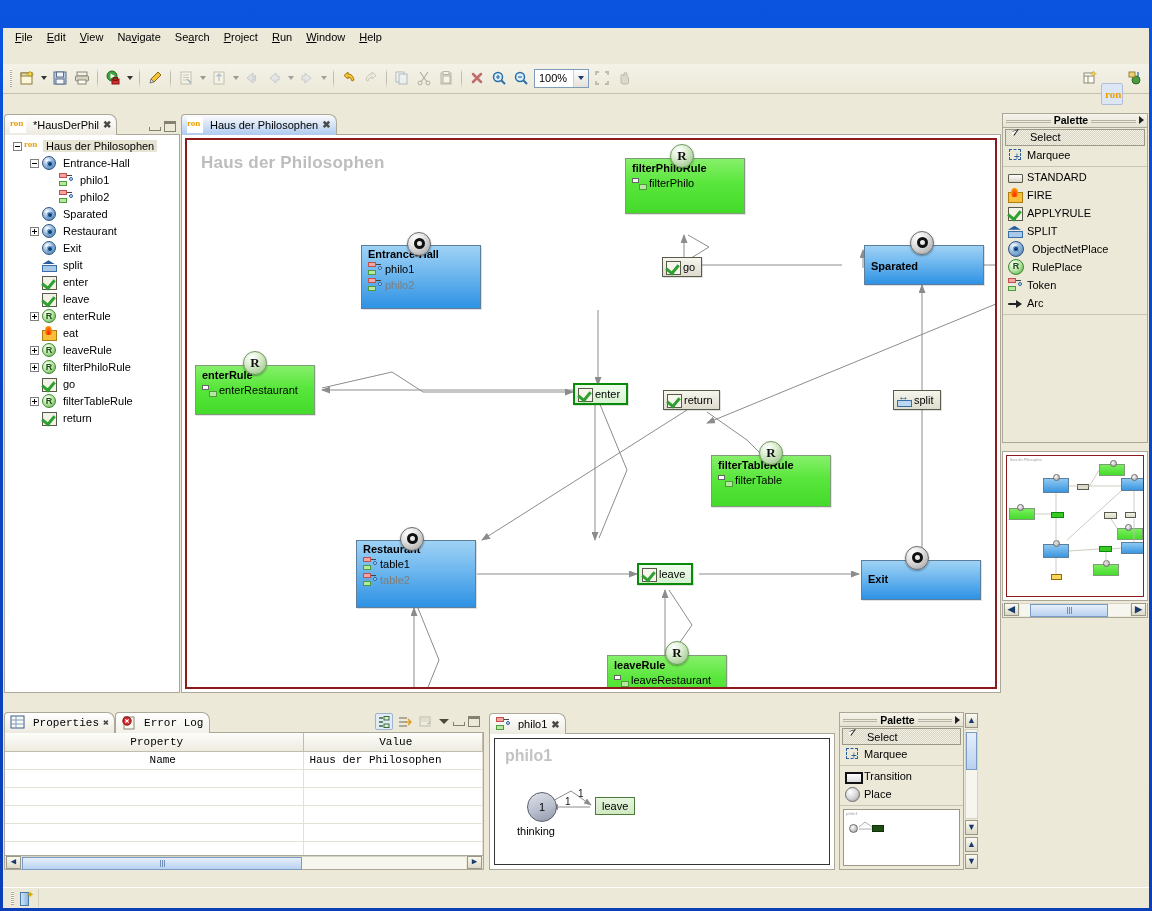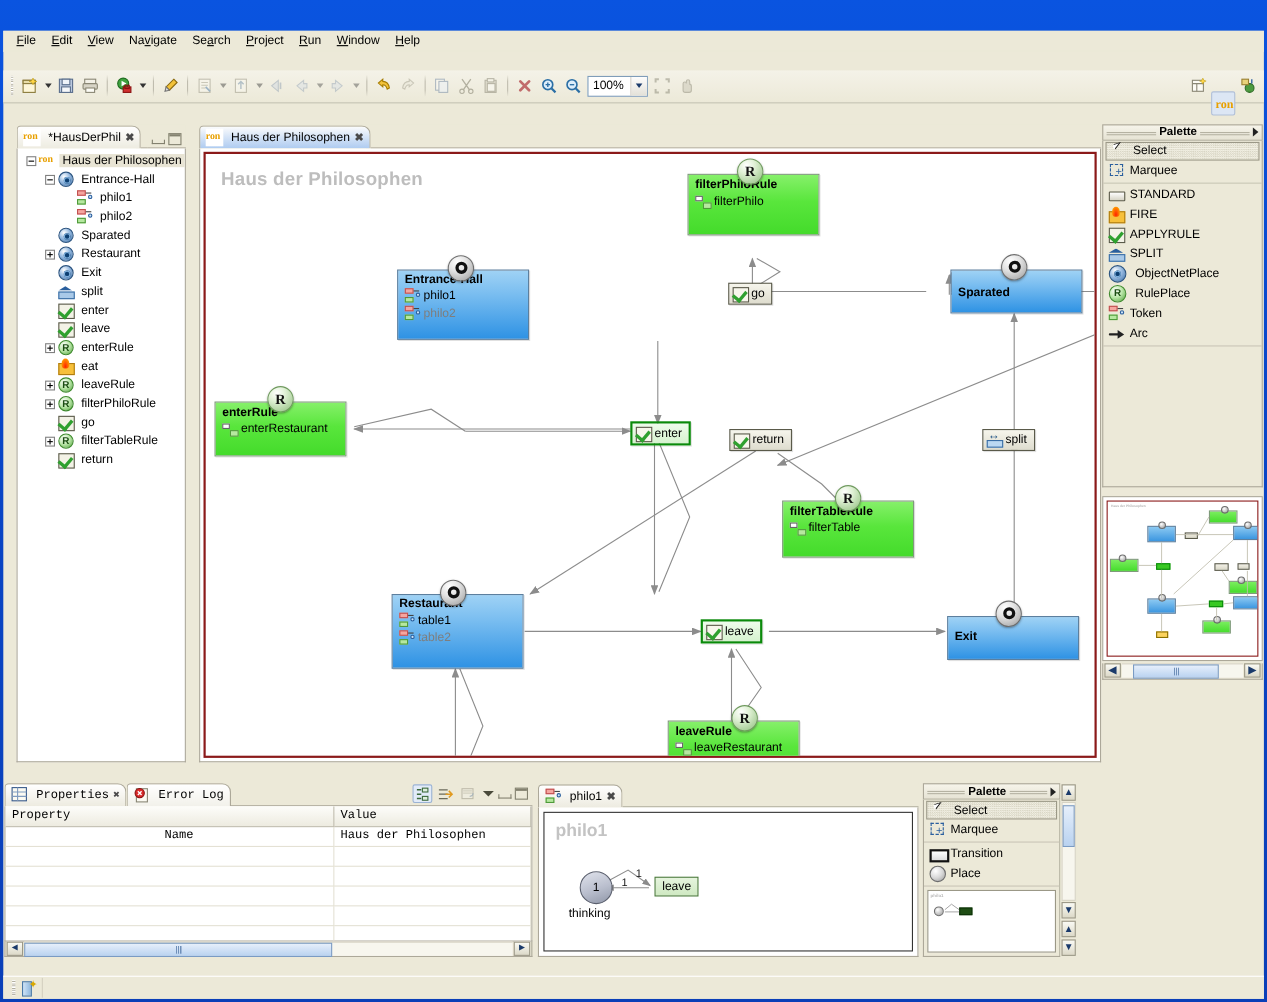--- a/index.html
+++ b/index.html
@@ -96,21 +96,21 @@
     background:linear-gradient(180deg,#fdfdfd,#e3e1d8);
     display:flex;align-items:center;justify-content:center;
   }
   #zoom-combo .zbtn:after{content:"";width:0;height:0;border-left:3px solid transparent;border-right:3px solid transparent;border-top:4px solid #1a3a6b;}
   .tb-spacer { flex:1 1 auto; }
 
   
   #main {
     flex:1 1 auto; display:flex; padding:2px 1px 0 1px; min-height:0;
   }
-  #left-col { width:176px; display:flex; flex-direction:column;align-items:center; }
+  #left-col { width:176px; display:flex; flex-direction:column; }
   #center-col { flex:1 1 auto; display:flex; flex-direction:column; min-width:0; padding:0 1px;}
   #right-col { width:146px; display:flex; flex-direction:column; }
 
   
   .view { display:flex; flex-direction:column; background:#ECE9D8; min-height:0;}
   .view-tabs {
     height:22px; display:flex; align-items:flex-end; position:relative;
     background:#ECE9D8;
   }
   .vtab {
@@ -328,21 +328,21 @@
   .sbv-btn { width:13px;height:15px;display:flex;align-items:center;justify-content:center;
     background:linear-gradient(180deg,#FAFAF4,#DCD9C8); border:1px solid #9B9887; margin:1px;}
   .sbv-btn span{ color:#1a3a6b; font-size:9px; font-weight:bold; line-height:1;}
   .sbv-track { flex:1 1 auto; width:13px; margin:0 1px; background:#F7F6EE; border:1px solid #D6D3C4; position:relative;}
   .sbv-thumb { position:absolute; left:0; width:11px;
     background:linear-gradient(180deg,#E6EFFB,#B9D2F0); border:1px solid #7A9BC4;}
 
   
   #props-table { width:100%; border-collapse:collapse; font-size:11px; table-layout:fixed;}
   #props-table th {
-    font-weight:normal; text-align:left; padding:2px 0 2px 6px; height:18px;
+    font-weight:normal; text-align:center; padding:2px 0 2px 6px; height:18px;
     background:linear-gradient(180deg,#FDFDFA,#EDEBE0);
     border-right:1px solid #C0BDAE; border-bottom:1px solid #C0BDAE;margin-left:20px;
   }
   #props-table td {
     padding:2px 0 2px 6px; height:18px; border-right:1px solid #E4E1D4;
     border-bottom:1px solid #E4E1D4; overflow:hidden; white-space:nowrap;
   }
   #props-table td.pcell { padding-left:18px;text-align:center; }
   .vtb-btn { width:18px;height:17px;border:1px solid transparent;border-radius:2px;
     display:flex;align-items:center;justify-content:center; position:relative;}

